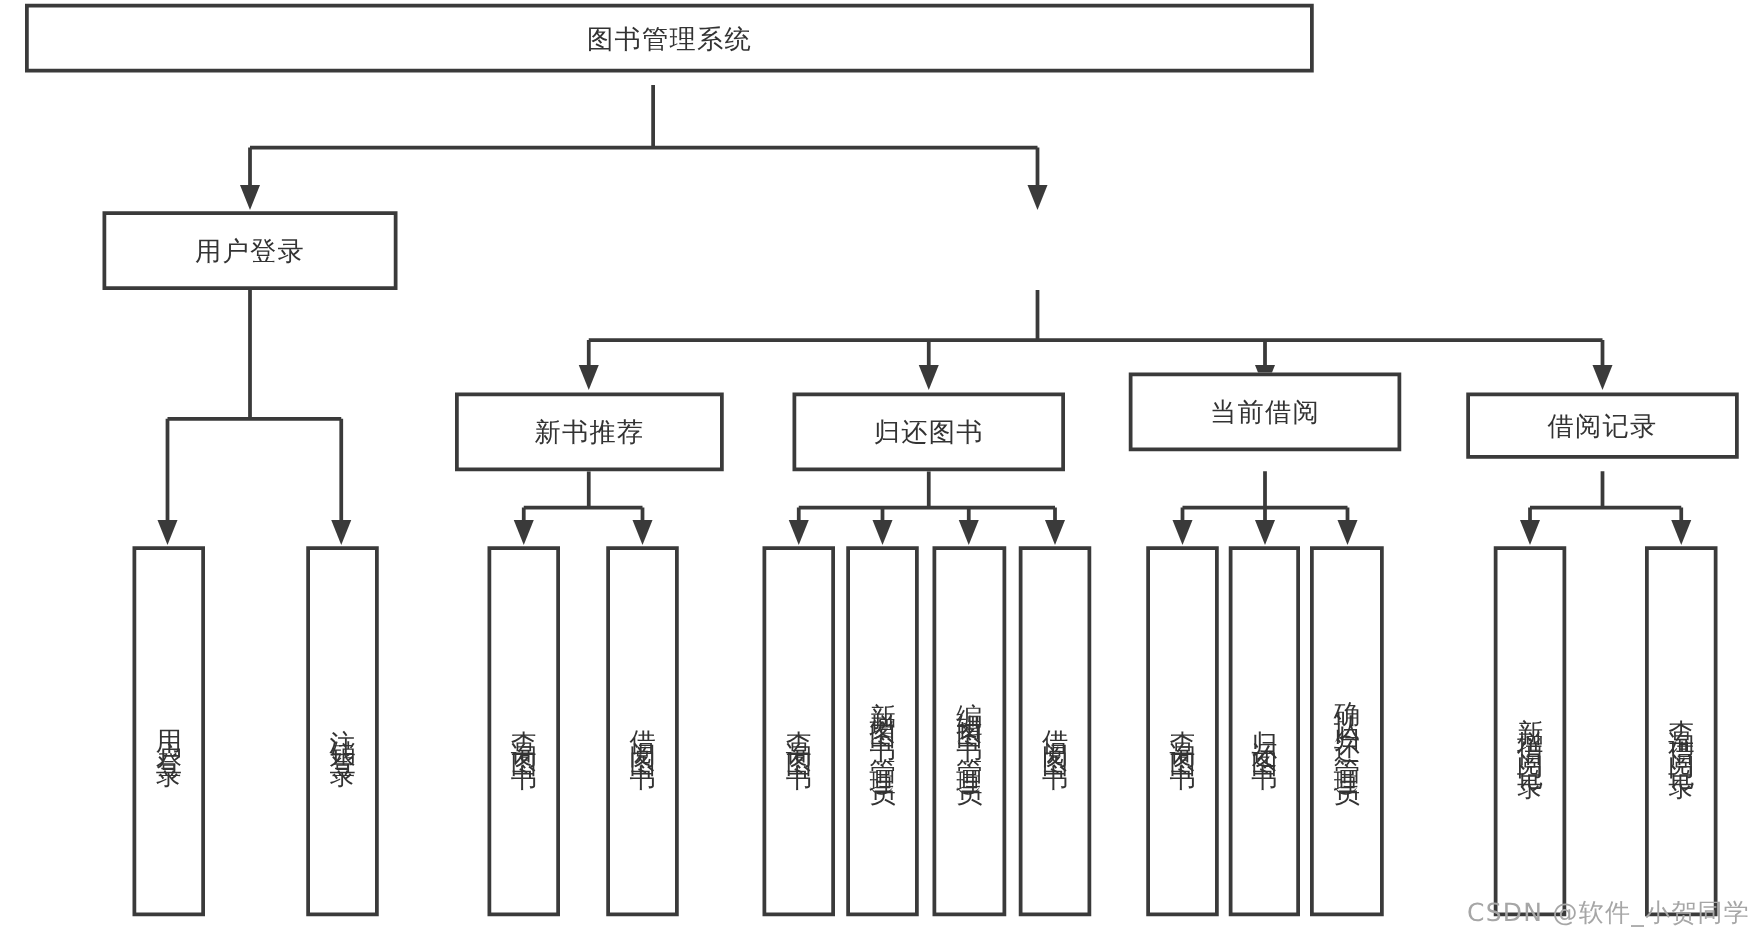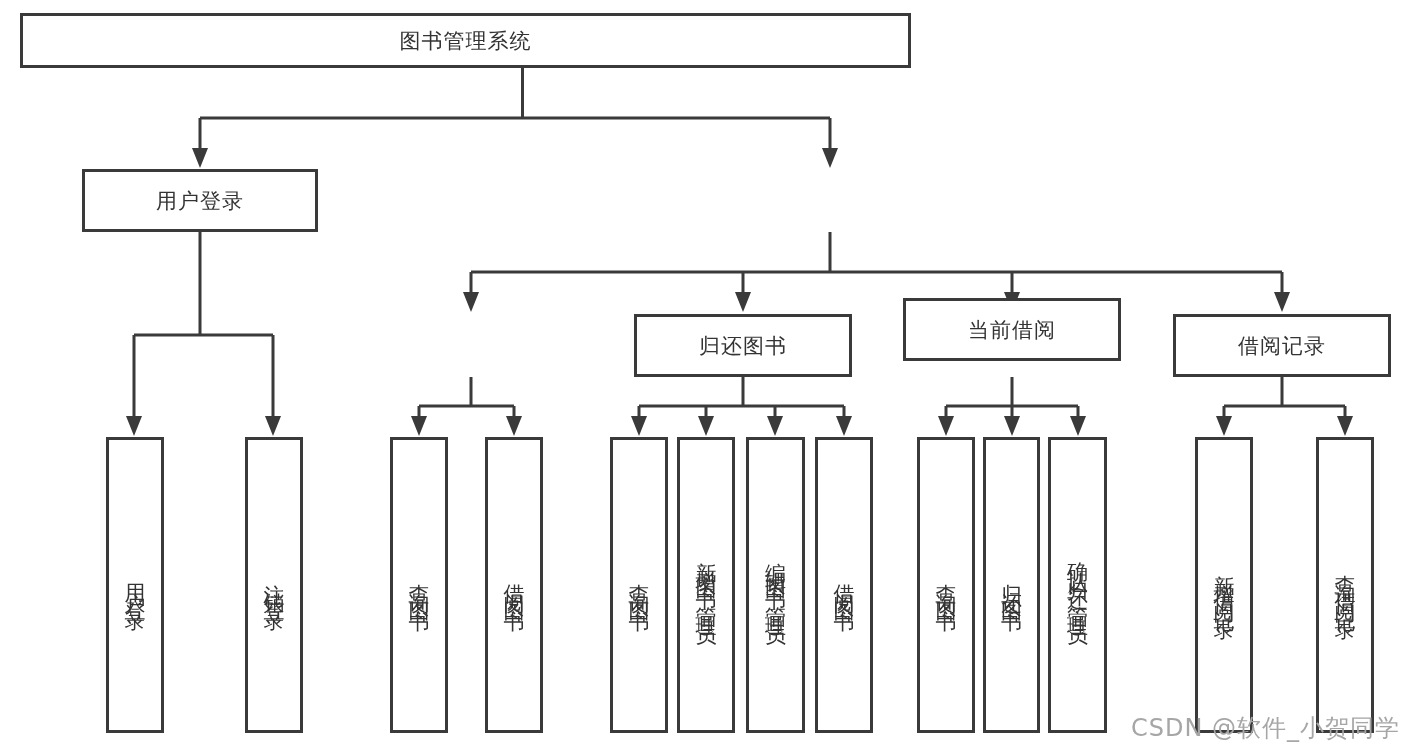--- a/index.html
+++ b/index.html
@@ -24,21 +24,21 @@
     position:absolute;box-sizing:border-box;
     border:3px solid var(--line,#3a3a3a);
     background:#fff;
     display:flex;align-items:center;justify-content:center;
     writing-mode:vertical-rl;text-orientation:mixed;
     font-size:21px;letter-spacing:9px;color:var(--text,#333);
     top:437px;height:296px;width:58px;
   }
   .watermark{
     position:absolute;right:5px;bottom:3px;
-    font-size:24px;letter-spacing:1px;
+    font-size:20px;letter-spacing:1px;
     color:var(--wm,#a6a6a6);
   }
 </style>
 </head>
 <body>
 
 <div class="stage" style="--line: #3a3a3a; --text: #333333; --wm: #a6a6a6; --bg: #ffffff;">
 
   <svg class="connectors" viewBox="0 0 1405 747" fill="none">
 
@@ -72,27 +72,28 @@
       <polygon points="767,416 783,416 775,436"></polygon>
       <polygon points="836,416 852,416 844,436"></polygon>
       <polygon points="938,416 954,416 946,436"></polygon>
       <polygon points="1004,416 1020,416 1012,436"></polygon>
       <polygon points="1070,416 1086,416 1078,436"></polygon>
       <polygon points="1216,416 1232,416 1224,436"></polygon>
       <polygon points="1337,416 1353,416 1345,436"></polygon>
     </g>
   </svg>
 
-  <div class="node" style="left:20px;top:13px;width:891px;height:55px">图书管理系统</div>
+  <div class="node" style="left:20px;top:3px;width:1031px;height:55px">图书管理系统</div>
 
   <div class="node" style="left:82px;top:169px;width:236px;height:63px">用户登录</div>
 
+  <div class="node" style="left:364px;top:314px;width:215px;height:63px">新书推荐</div>
   <div class="node" style="left:634px;top:314px;width:218px;height:63px">归还图书</div>
   <div class="node" style="left:903px;top:298px;width:218px;height:63px">当前借阅</div>
-  <div class="node" style="left:1173px;top:314px;width:218px;height:63px">借阅记录</div>
+  <div class="node" style="left:1173px;top:314px;width:218px;height:53px">借阅记录</div>
 
   <div class="leaf" style="left:106px">用户登录</div>
   <div class="leaf" style="left:245px">注销登录</div>
 
   <div class="leaf" style="left:390px">查询图书</div>
   <div class="leaf" style="left:485px">借阅图书</div>
 
   <div class="leaf" style="left:610px">查询图书</div>
   <div class="leaf" style="left:677px">新增图书（管理员）</div>
   <div class="leaf" style="left:746px;width:59px">编辑图书（管理员）</div>

